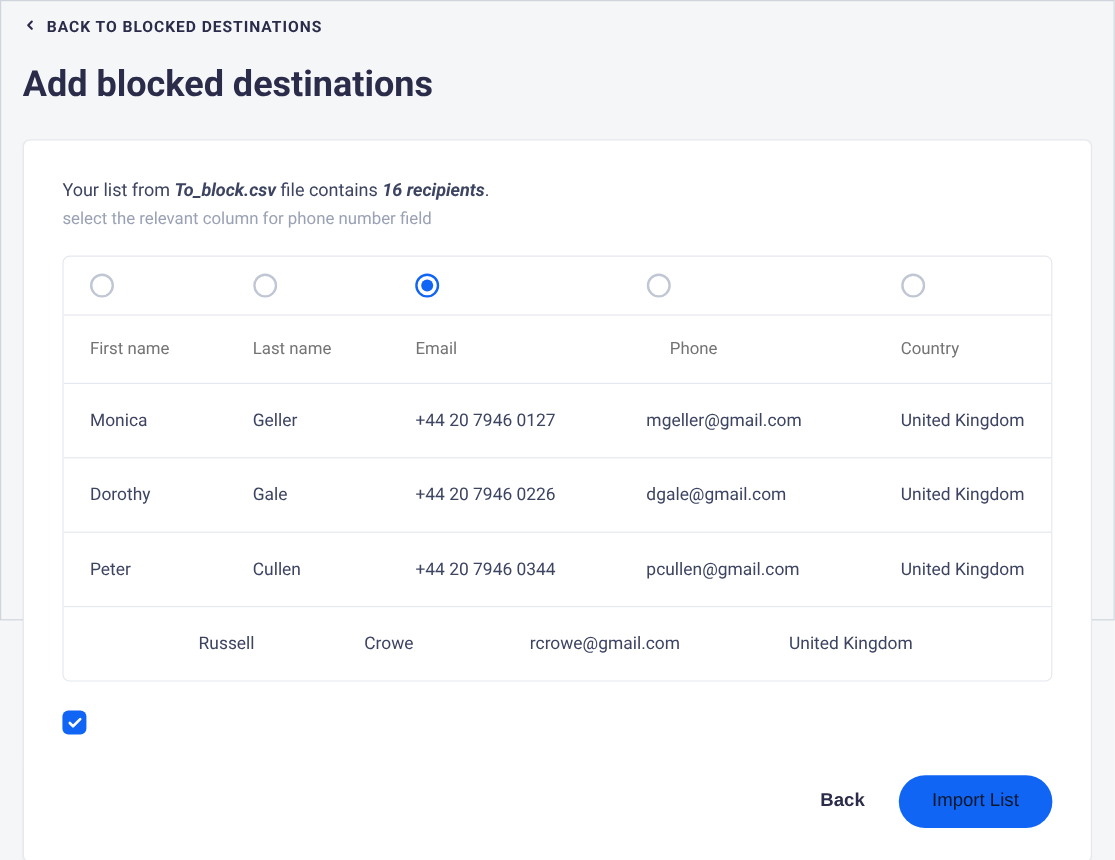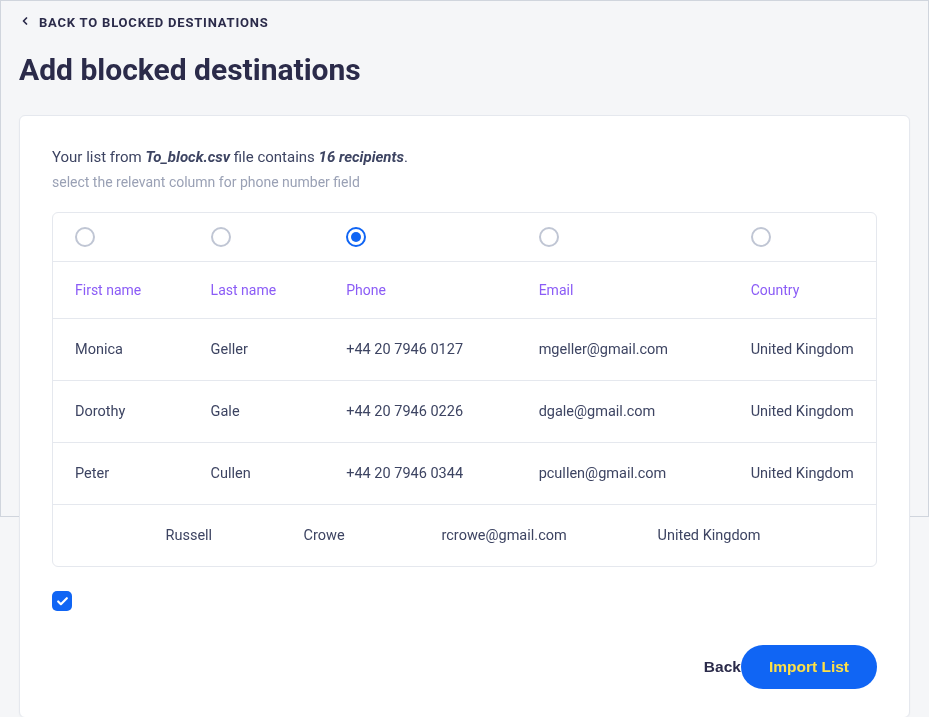--- a/index.html
+++ b/index.html
@@ -102,21 +102,21 @@
       height: 10px;
       border-radius: 50%;
       background: #1065f4;
     }
     .header-row {
       display: flex;
       padding: 20px 0;
       border-bottom: 1px solid #e5e8ee;
     }
     .header-cell {
-      color: #8b5cf6;
+      color: #737373;
       font-size: 14px;
       padding-left: 22px;
     }
     .data-row {
       display: flex;
       padding: 22px 0;
       border-bottom: 1px solid #e5e8ee;
     }
     .data-row:last-child {
       border-bottom: none;
@@ -148,37 +148,38 @@
       height: 13px;
     }
     .checkbox-label {
       color: #3d4462;
       font-size: 15px;
     }
     .button-row {
       display: flex;
       justify-content: flex-end;
       align-items: center;
+      gap: 28px;
       margin-top: 34px;
     }
     .btn-back {
       color: #2b2b4a;
       font-weight: 700;
       font-size: 15.5px;
       cursor: pointer;
       background: none;
       border: none;
     }
     .btn-import {
       background: #1065f4;
-      color: #fde047;
+      color: #0f172a;
       border: none;
       border-radius: 999px;
       padding: 13px 28px;
-      font-weight: 700;
+      font-weight: 400;
       font-size: 15.5px;
       cursor: pointer;
     }
   </style>
 </head>
 <body>
 
 <div class="page-wrapper">
   <div class="back-link">
     <span>
@@ -212,22 +213,22 @@
             <span id="radio-3" class="radio"></span>
           </div>
         <div class="radio-cell col-4">
             <span id="radio-4" class="radio"></span>
           </div>
       </div>
 
       <div class="header-row">
         <div class="header-cell col-0">First name</div>
         <div class="header-cell col-1">Last name</div>
+        <div class="header-cell col-3">Email</div>
         <div class="header-cell col-2">Phone</div>
-        <div class="header-cell col-3">Email</div>
         <div class="header-cell col-4">Country</div>
       </div>
 
       <div class="data-row">
         <div class="data-cell col-0">Monica</div>
         <div class="data-cell col-1">Geller</div>
         <div class="data-cell col-2">+44 20 7946 0127</div>
         <div class="data-cell col-3">mgeller@gmail.com</div>
         <div class="data-cell col-4">United Kingdom</div>
       </div>

